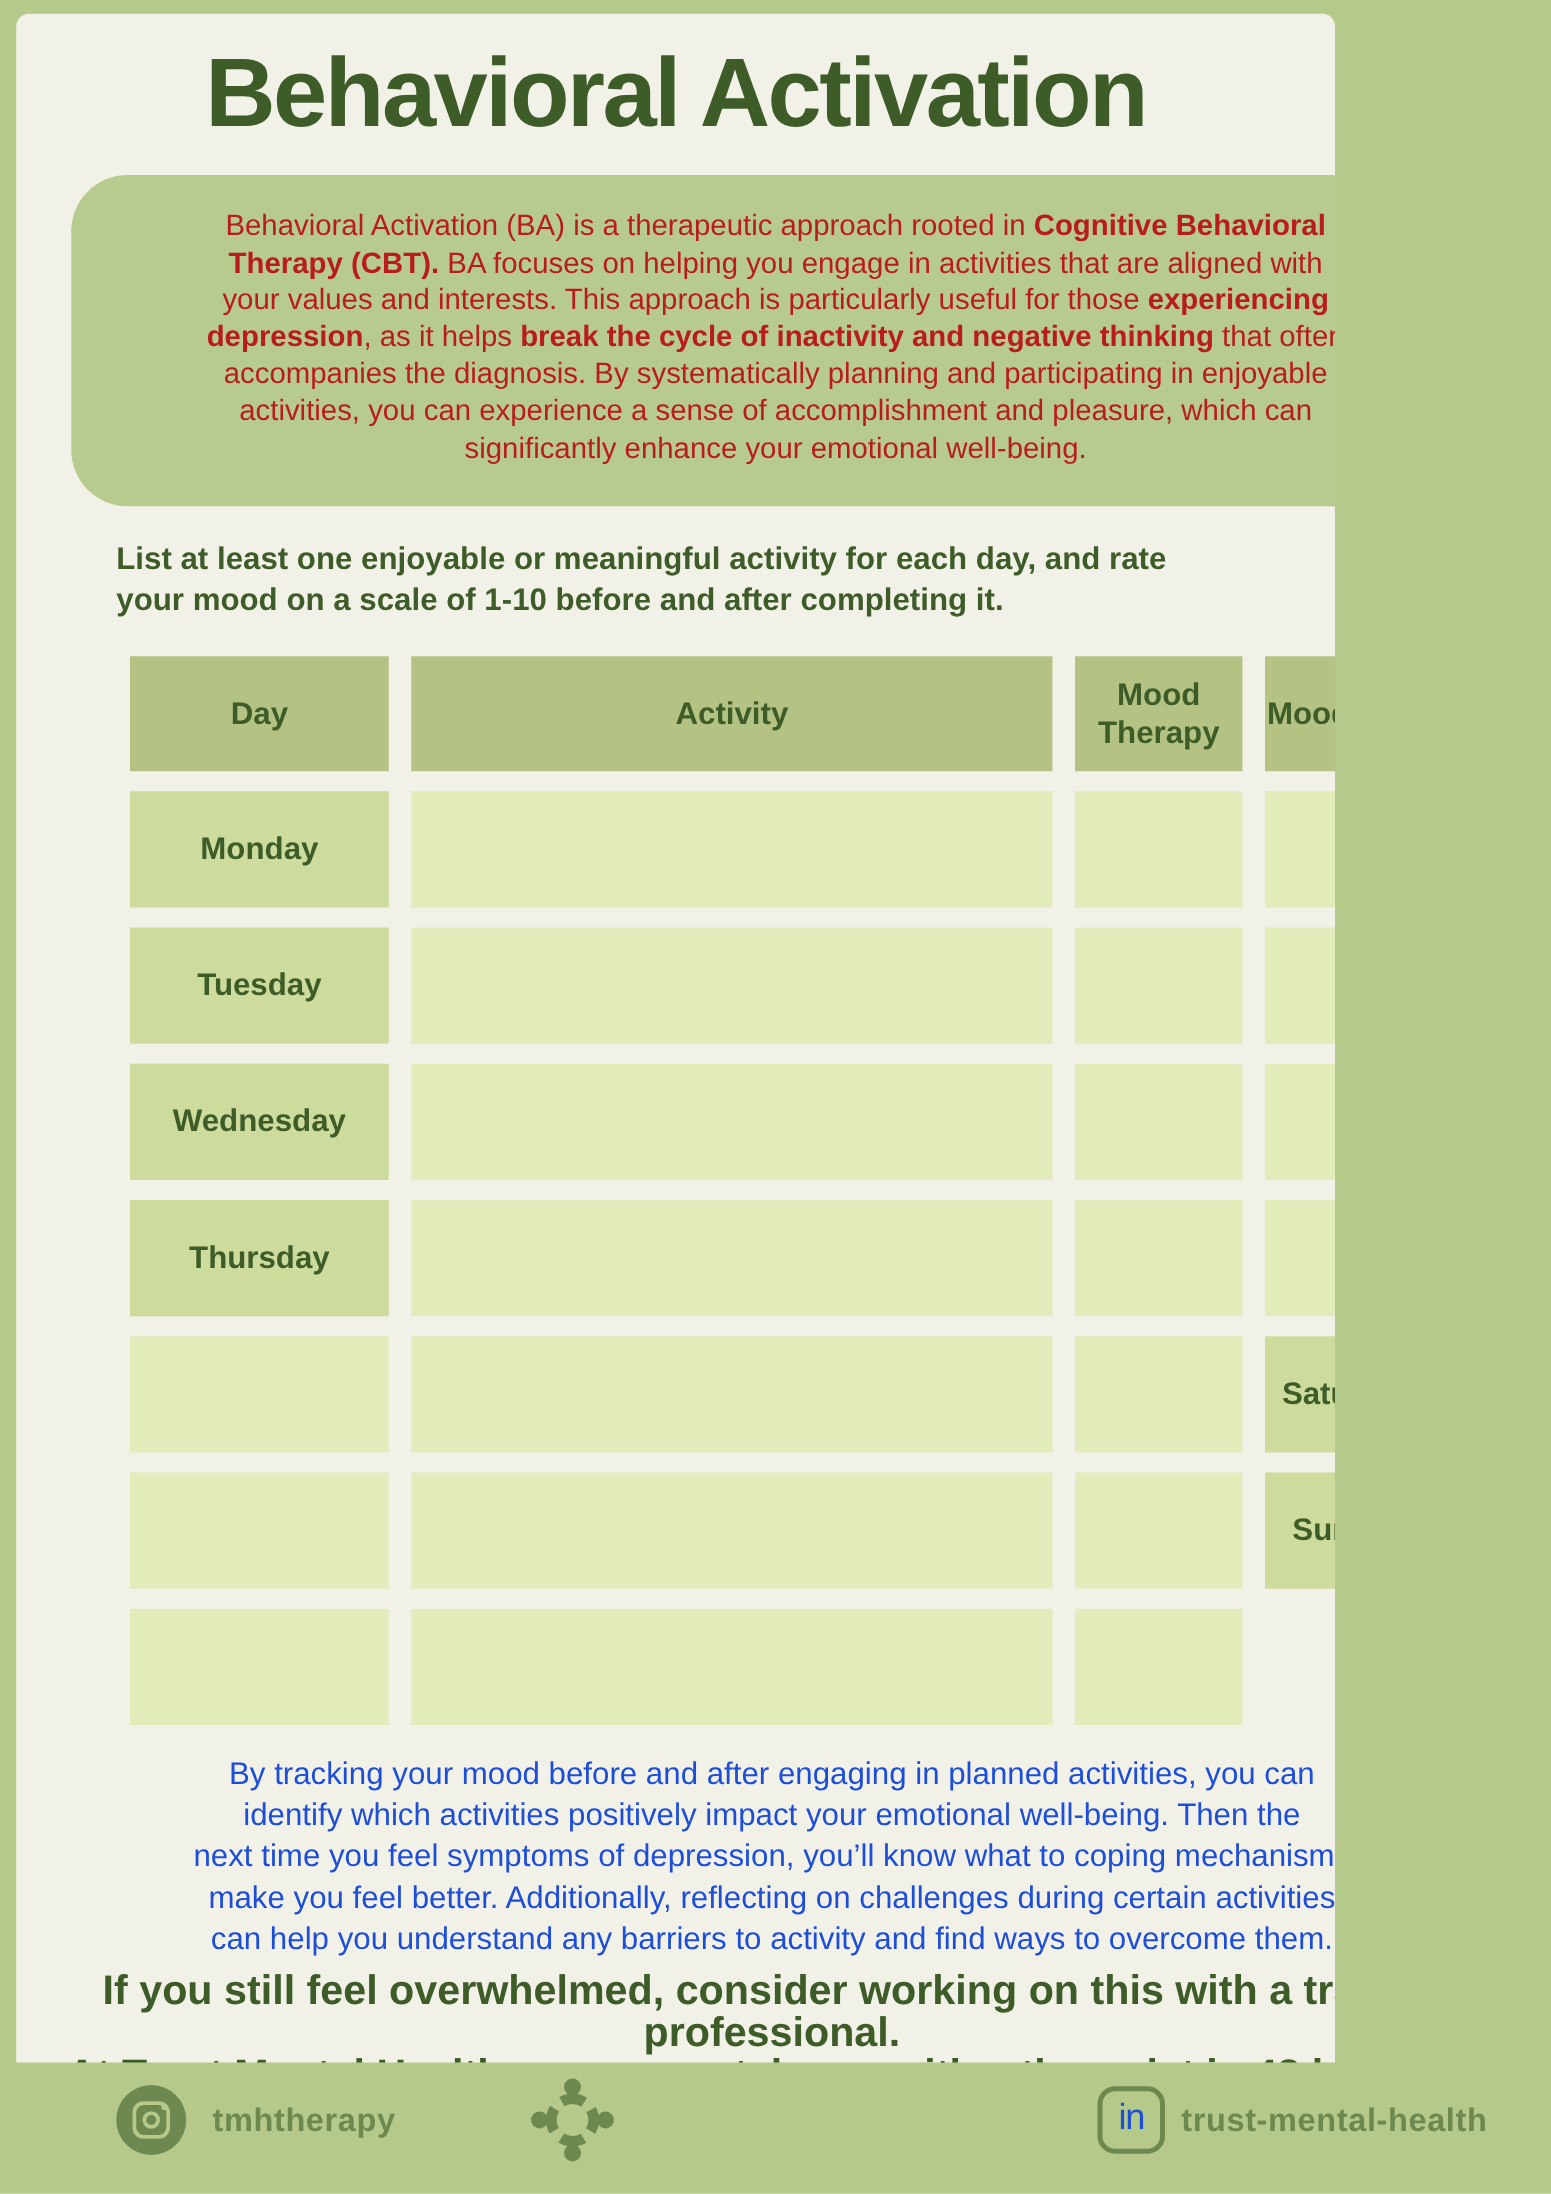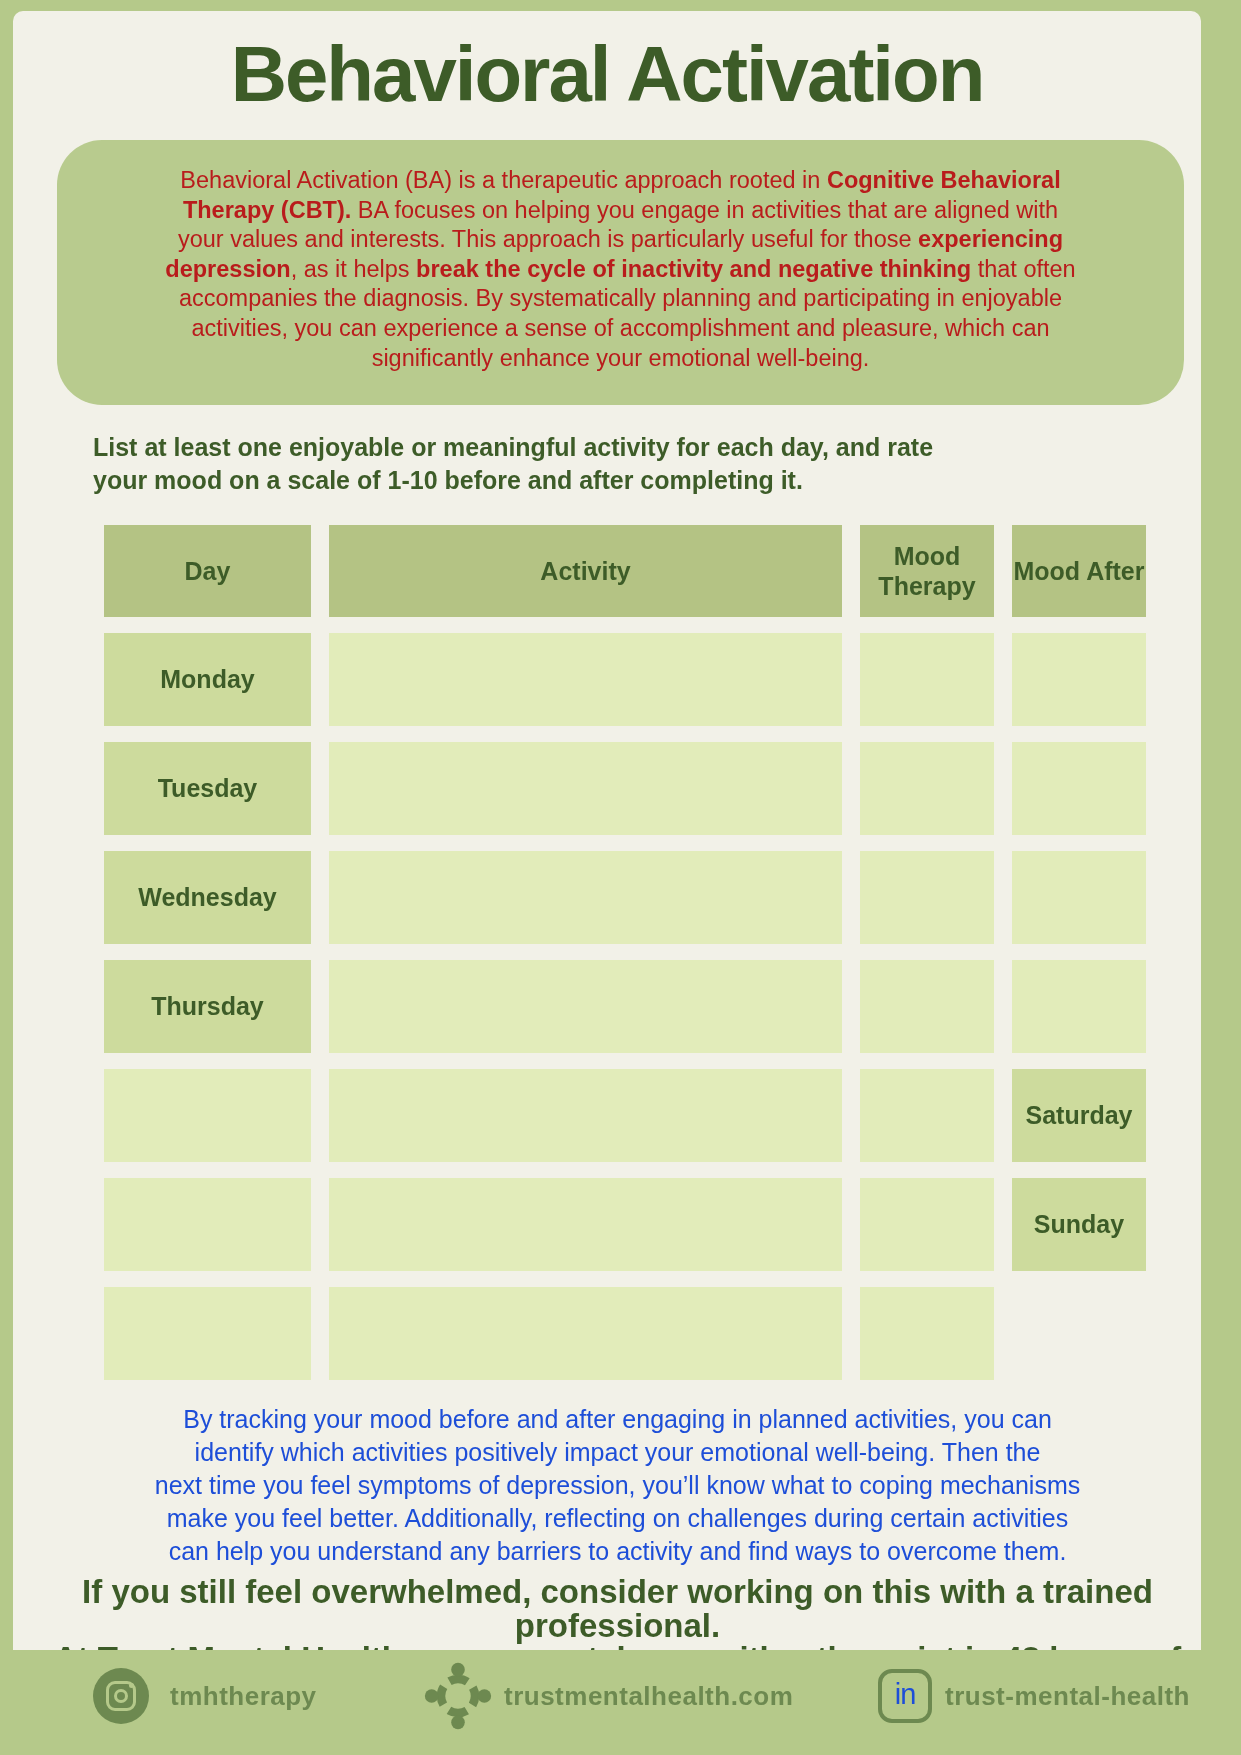--- a/index.html
+++ b/index.html
@@ -6,21 +6,21 @@
   body{
     width:1241px;height:1755px;
     font-family:"Liberation Sans", sans-serif;
     -webkit-font-smoothing:antialiased;
   }
   .page{
     position:relative;width:1241px;height:1755px;
     background:#b5c98a;overflow:hidden;
   }
   .inner{
-    position:absolute;left:13px;top:11px;width:1188px;height:1652px;
+    position:absolute;left:13px;top:11px;width:1055px;height:1652px;
     background:#f2f1e8;border-radius:10px;overflow:hidden;
   }
   .title{
     position:absolute;left:0;right:0;top:18px;margin:0;
     text-align:center;
     font-size:78px;font-weight:800;letter-spacing:-2px;
     color:#3d5c28;
   }
   .intro{
     position:absolute;left:44px;top:129px;width:1127px;height:265px;
@@ -175,21 +175,20 @@
     </div>
 
     <div class="fgroup" style="left:424px;gap:12px;">
       <svg class="logo-svg" width="68" height="68" viewBox="-40 -40 80 80">
         <circle cx="0" cy="0" r="20" fill="none" stroke="#6d8950" stroke-width="10" stroke-dasharray="22 9.4" stroke-dashoffset="11"></circle>
         <circle cx="0" cy="-31" r="8" fill="#6d8950"></circle>
         <circle cx="31" cy="0" r="8" fill="#6d8950"></circle>
         <circle cx="0" cy="31" r="8" fill="#6d8950"></circle>
         <circle cx="-31" cy="0" r="8" fill="#6d8950"></circle>
       </svg>
-      <span class="flabel">trustmentalhealth.com</span>
     </div>
 
     <div class="fgroup" style="left:878px;gap:13px;">
       <div class="li">in</div>
       <span class="flabel">trust-mental-health</span>
     </div>
 
   </div>
 </div>
 

